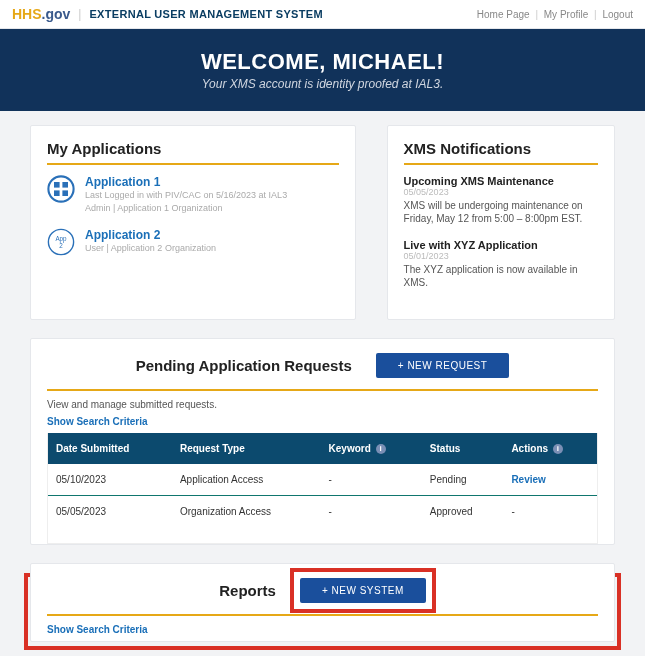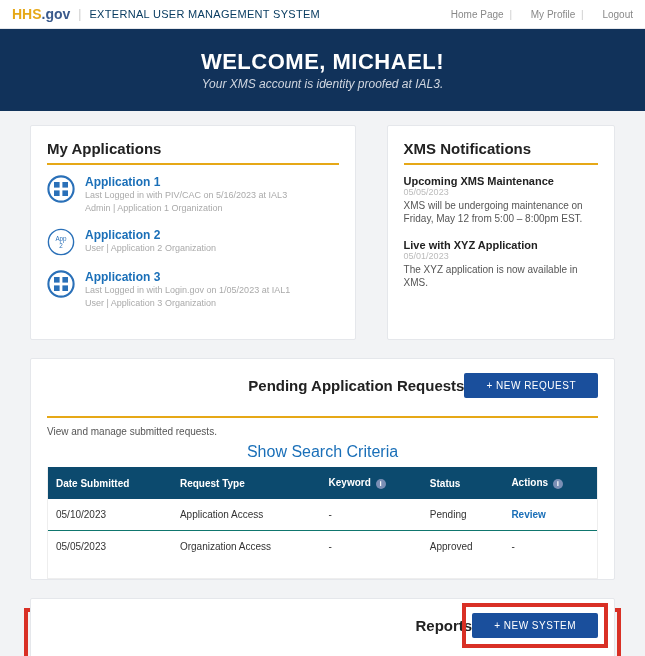--- a/index.html
+++ b/index.html
@@ -3,23 +3,23 @@
 <meta charset="utf-8">
 <style>
 * { box-sizing: border-box; margin: 0; padding: 0; font-family: Arial, Helvetica, sans-serif; }
 body { background: #f2f3f5; width: 645px; margin: 0 auto; font-size: 12px; color: #333; }
 
 .topbar { background: #fff; display: flex; align-items: center; padding: 6px 12px; border-bottom: 1px solid #e5e7eb; }
 .logo { font-weight: bold; font-size: 14px; }
 .logo .hhs { color: #e6a817; }
 .logo .gov { color: #3a5a8c; }
 .topbar .divider { color: #ccc; margin: 0 8px; }
-.topbar .system-name { color: #0a3d62; font-weight: normal; font-size: 11px; letter-spacing: 0.3px; }
+.topbar .system-name { color: #0a3d62; font-weight: bold; font-size: 11px; letter-spacing: 0.3px; }
 .topbar .nav { margin-left: auto; font-size: 10px; color: #888; }
-.topbar .nav a { color: #888; text-decoration: none; cursor: pointer; margin-left: 13px; }
+.topbar .nav a { color: #888; text-decoration: none; cursor: pointer; }
 .topbar .nav .sep { color: #ccc; margin: 0 3px; }
 
 .welcome-banner { background: #11325a; color: #fff; padding: 20px 40px 20px 40px; text-align: center; }
 .welcome-banner h1 { font-size: 22px; font-weight: bold; letter-spacing: 0.5px; }
 .welcome-banner p { font-style: italic; font-size: 12px; margin-top: 2px; color: #d0d6e0; }
 
 .content { padding: 14px 30px 30px 30px; }
 
 .two-col { display: flex; gap: 31px; }
 .card { background: #fff; border: 1px solid #e5e7eb; border-radius: 2px; padding: 14px 16px 16px 16px; }
@@ -32,26 +32,26 @@
 .app-icon svg { width: 28px; height: 28px; }
 .app-name { color: #1a6fb8; font-weight: bold; font-size: 12px; cursor: pointer; }
 .app-meta { color: #aaa; font-size: 9px; line-height: 1.4; }
 
 .notif-item { margin-bottom: 14px; }
 .notif-title { font-weight: bold; font-size: 11px; color: #222; }
 .notif-date { color: #bbb; font-size: 9px; }
 .notif-body { color: #555; font-size: 10px; margin-top: 2px; line-height: 1.3; }
 
 .section-card { background: #fff; border: 1px solid #e5e7eb; border-radius: 2px; padding: 14px 16px 0 16px; margin-top: 18px; }
-.section-header { display: flex; justify-content: flex-end; align-items: center; border-bottom: 2px solid #e6a817; padding-bottom: 18px; margin-bottom: 8px; }
+.section-header { display: flex; justify-content: center; align-items: center; border-bottom: 2px solid #e6a817; padding-bottom: 11px; margin-bottom: 8px; gap: 24px; }
 .section-header h2 { font-size: 15px; font-weight: bold; color: #222; }
 .btn-primary { background: #1a4f9c; color: #fff; border: none; padding: 7px 22px; font-size: 10px; letter-spacing: 0.5px; cursor: pointer; border-radius: 2px; }
 
 .sub-text { color: #555; font-size: 10px; margin-bottom: 6px; }
-.search-link { text-align: center; color: #1a6fb8; font-weight: normal; font-size: 16px; cursor: pointer; margin-bottom: 6px; }
+.search-link { text-align: left; color: #1a6fb8; font-weight: bold; font-size: 10px; cursor: pointer; margin-bottom: 6px; }
 
 .table { width: 100%; border-collapse: collapse; margin-bottom: 16px; }
 .table thead th { background: #0c4a6e; color: #fff; text-align: left; padding: 10px 8px; font-size: 10px; font-weight: bold; }
 .table tbody td { padding: 10px 8px; font-size: 10px; color: #333; border-bottom: 1px solid #0f766e; }
 .table tbody tr:last-child td { border-bottom: none; }
 .info-dot { display: inline-block; width: 10px; height: 10px; background: #7a8fb5; border-radius: 50%; color: #fff; font-size: 8px; text-align: center; line-height: 10px; margin-left: 2px; vertical-align: middle; }
 .action-link { color: #1a6fb8; font-weight: bold; cursor: pointer; }
 
 .highlighted { position: relative; }
 .highlight-box { position: absolute; border: 4px solid #d93025; pointer-events: none; }
@@ -112,36 +112,20 @@
               <text x="20" y="19" text-anchor="middle" font-size="9" fill="#2a70b8">App</text>
               <text x="20" y="29" text-anchor="middle" font-size="9" fill="#2a70b8">2</text>
             </svg>
         </div>
         <div>
           <div class="app-name">Application 2</div>
           <div class="app-meta">User | Application 2 Organization</div>
         </div>
       </div>
 
-      <div class="app-item">
-        <div class="app-icon">
-          <svg viewBox="0 0 40 40">
-              <circle cx="20" cy="20" r="18" fill="none" stroke="#2a70b8" stroke-width="3"></circle>
-              <rect x="10" y="10" width="8" height="8" fill="#2a70b8"></rect>
-              <rect x="22" y="10" width="8" height="8" fill="#2a70b8"></rect>
-              <rect x="10" y="22" width="8" height="8" fill="#2a70b8"></rect>
-              <rect x="22" y="22" width="8" height="8" fill="#2a70b8"></rect>
-            </svg>
-        </div>
-        <div>
-          <div class="app-name">Application 3</div>
-          <div class="app-meta">Last Logged in with Login.gov on 1/05/2023 at IAL1</div>
-          <div class="app-meta">User | Application 3 Organization</div>
-        </div>
-      </div>
     </div>
 
     <div class="card right-col">
       <h2>XMS Notifications</h2>
       <div class="notif-item">
         <div class="notif-title">Upcoming XMS Maintenance</div>
         <div class="notif-date">05/05/2023</div>
         <div class="notif-body">XMS will be undergoing maintenance on Friday, May 12 from 5:00 – 8:00pm EST.</div>
       </div>
       <div class="notif-item">

